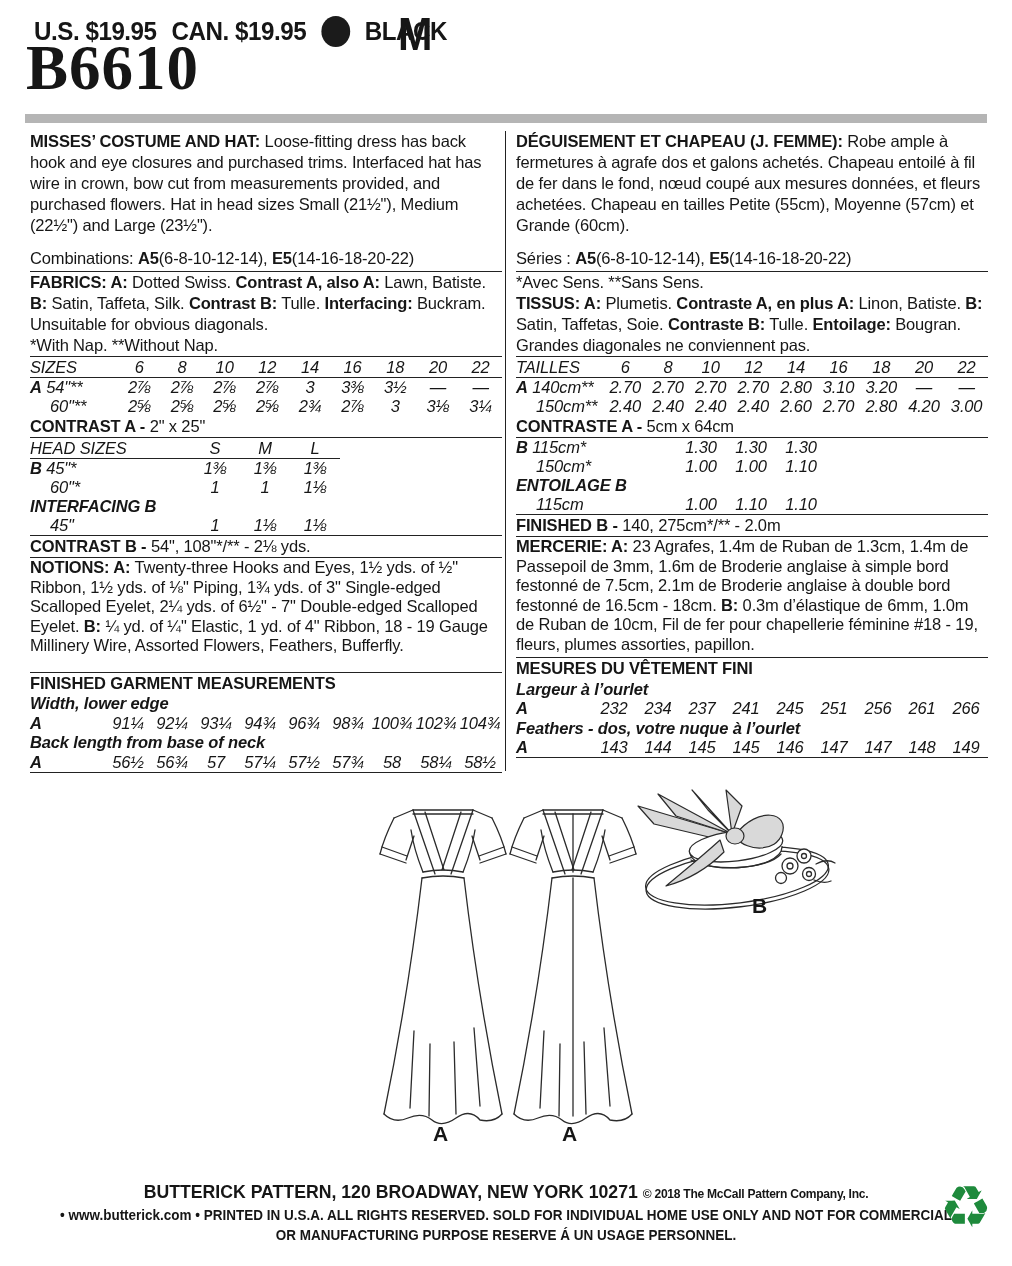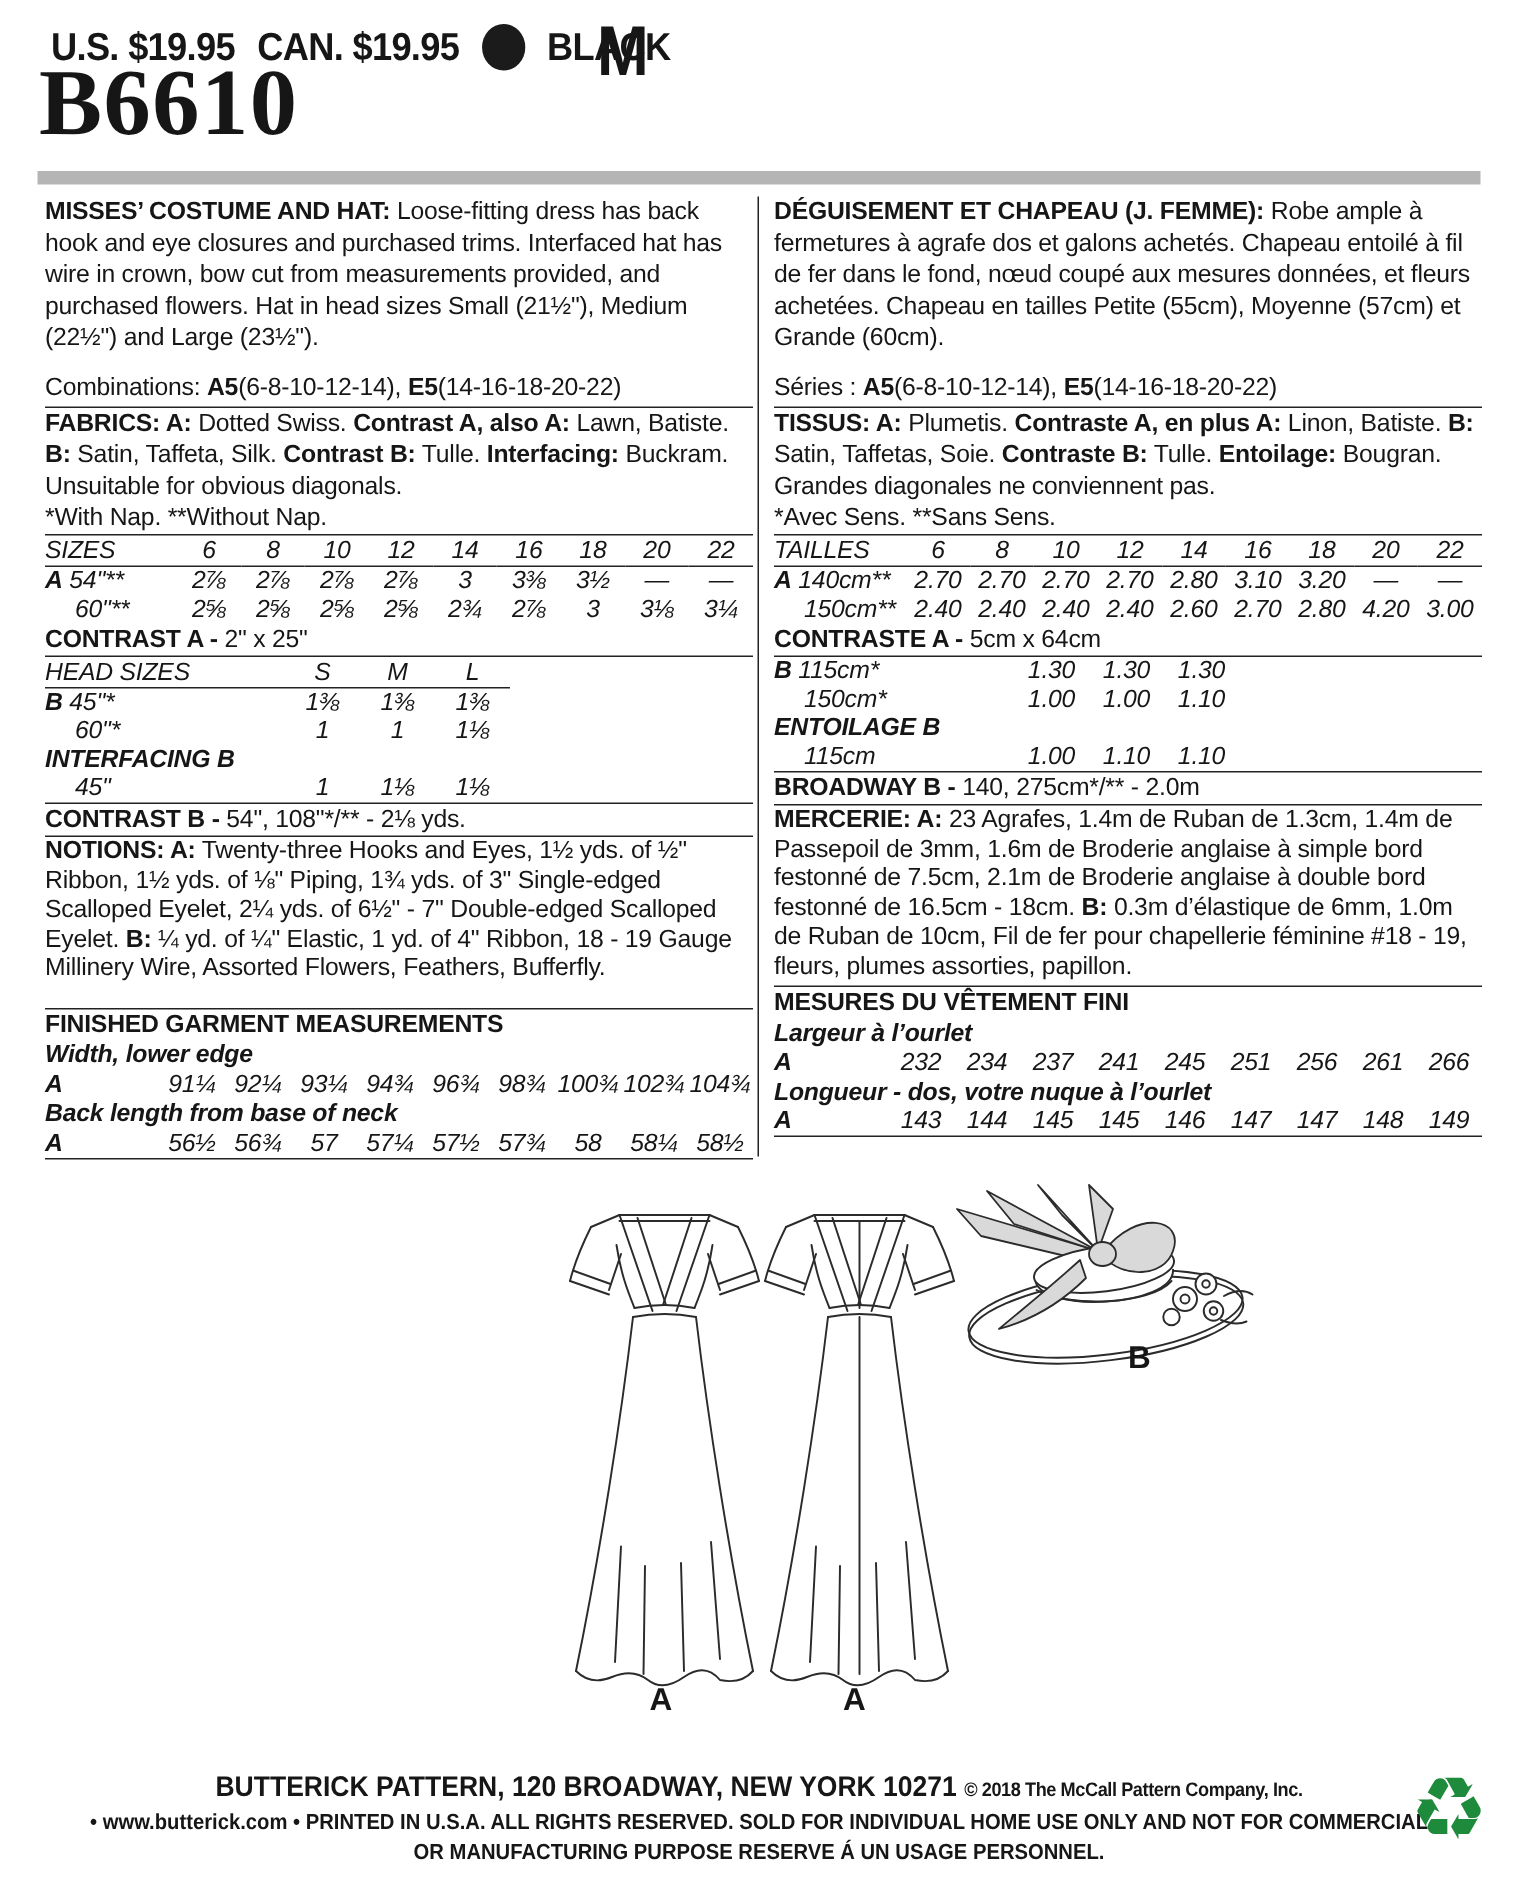--- a/index.html
+++ b/index.html
@@ -197,22 +197,22 @@
         </tr>
   </tbody>
     </table>
   <div class="hr"></div>
 </div>
 
 <div class="col col-fr">
   <p class="desc"><b>DÉGUISEMENT ET CHAPEAU (J. FEMME): </b><span>Robe ample à fermetures à agrafe dos et galons achetés. Chapeau entoilé à fil de fer dans le fond, nœud coupé aux mesures données, et fleurs achetées. Chapeau en tailles Petite (55cm), Moyenne (57cm) et Grande (60cm).</span></p>
   <p class="comb"><span>Séries : </span><b>A5</b><span>(6-8-10-12-14), </span><b>E5</b><span>(14-16-18-20-22)</span></p>
   <div class="hr"></div>
+  <p>*Avec Sens. **Sans Sens.</p>
   <p><b>TISSUS: A:</b><span> Plumetis. </span><b>Contraste A, en plus A:</b><span> Linon, Batiste. </span><b>B:</b><span> Satin, Taffetas, Soie. </span><b>Contraste B:</b><span> Tulle. </span><b>Entoilage:</b><span> Bougran. Grandes diagonales ne conviennent pas.</span></p>
-  <p>*Avec Sens. **Sans Sens.</p>
   <div class="hr"></div>
   <table class="t-full">
     <colgroup>
         <col class="c-lab">
       </colgroup>
     <tbody>
         <tr class="hd">
           <td class="lab">TAILLES</td>
           <td class="val">6</td>
           <td class="val">8</td>
@@ -271,21 +271,21 @@
         </tr>
     <tr>
           <td class="lab"><span class="ind">115cm</span></td>
           <td class="val">1.00</td>
           <td class="val">1.10</td>
           <td class="val">1.10</td>
         </tr>
   </tbody>
     </table>
   <div class="hr"></div>
-  <p><b>BROADWAY B - </b><span>140, 275cm*/** - 2.0m</span></p>
+  <p><b>FINISHED B - </b><span>140, 275cm*/** - 2.0m</span></p>
   <div class="hr"></div>
   <p class="tight"><b>MERCERIE: A:</b><span> 23 Agrafes, 1.4m de Ruban de 1.3cm, 1.4m de Passepoil de 3mm, 1.6m de Broderie anglaise à simple bord festonné de 7.5cm, 2.1m de Broderie anglaise à double bord festonné de 16.5cm - 18cm. </span><b>B:</b><span> 0.3m d’élastique de 6mm, 1.0m de Ruban de 10cm, Fil de fer pour chapellerie féminine #18 - 19, fleurs, plumes assorties, papillon.</span></p>
   <div class="hr gap-fr"></div>
   <p class="bld">MESURES DU VÊTEMENT FINI</p>
   <table class="t-full t-fin">
     <colgroup>
         <col class="c-lab">
       </colgroup>
     <tbody>
         <tr>
@@ -297,21 +297,21 @@
           <td>234</td>
           <td>237</td>
           <td>241</td>
           <td>245</td>
           <td>251</td>
           <td>256</td>
           <td>261</td>
           <td>266</td>
         </tr>
     <tr>
-          <td class="fin-lab" colspan="10">Longueur - dos, votre nuque à l’ourlet</td>
+          <td class="fin-lab" colspan="10">Feathers - dos, votre nuque à l’ourlet</td>
         </tr>
     <tr>
           <td class="lab"><b>A</b></td>
           <td>143</td>
           <td>144</td>
           <td>145</td>
           <td>145</td>
           <td>146</td>
           <td>147</td>
           <td>147</td>

